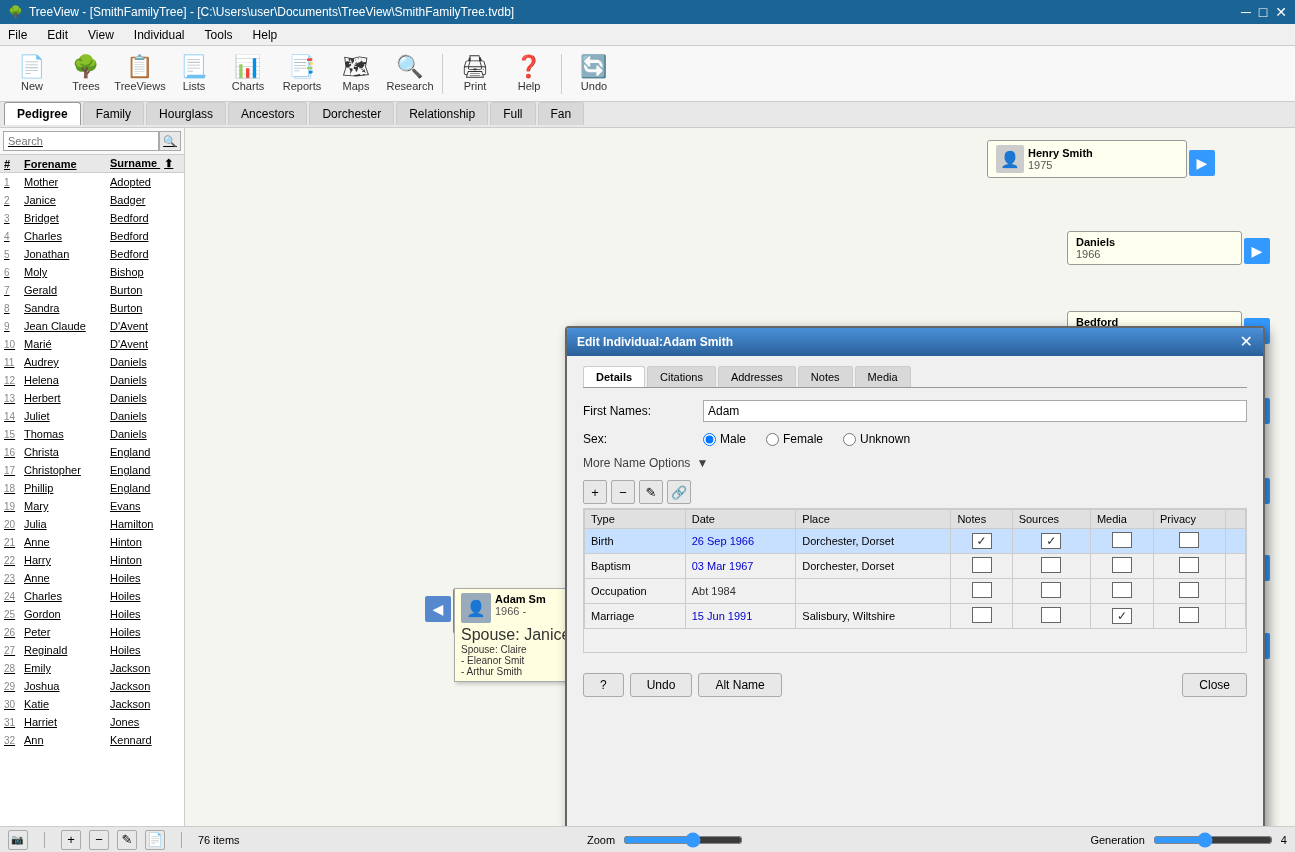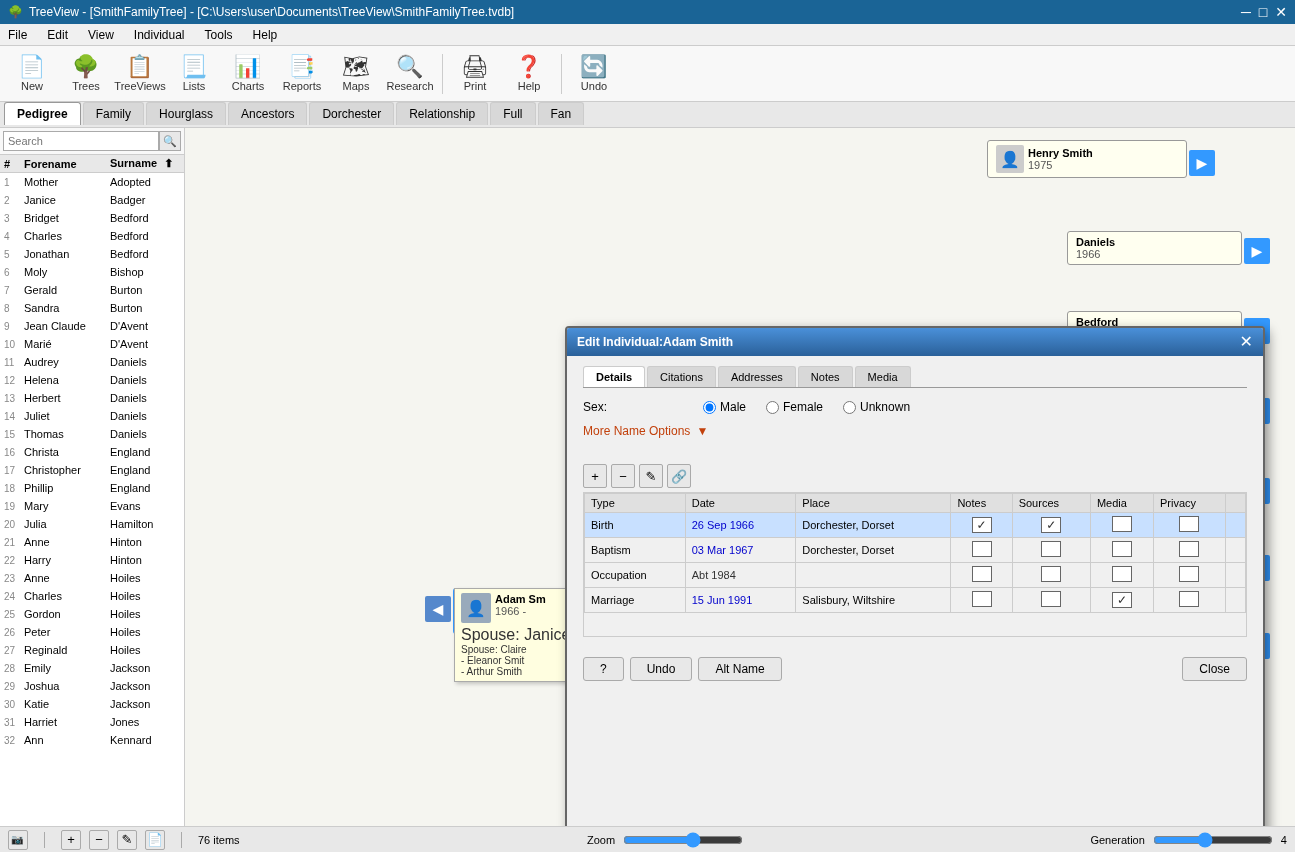--- a/index.html
+++ b/index.html
@@ -85,20 +85,21 @@
       height: calc(852px - 24px - 22px - 56px - 26px - 26px);
     }
 
     
     .left-panel {
       width: 185px;
       border-right: 1px solid #ccc;
       background: white;
       display: flex;
       flex-direction: column;
+      text-decoration: underline;
     }
     .search-bar {
       display: flex;
       align-items: center;
       padding: 3px;
       border-bottom: 1px solid #ccc;
       background: #f8f8f8;
     }
     .search-input {
       flex: 1;
@@ -284,22 +285,22 @@
       padding: 0 4px;
       font-size: 12px;
     }
     .radio-group { display: flex; gap: 20px; align-items: center; }
     .radio-label { display: flex; align-items: center; gap: 4px; font-size: 12px; cursor: pointer; }
 
     
     .more-options-row {
       display: flex;
       align-items: center;
-      margin-bottom: 26px;
-      color: #c2410c;
+      margin-bottom: 10px;
+      color: #404040;
       font-size: 12px;
       cursor: pointer;
     }
 
     
     .events-toolbar {
       display: flex;
       gap: 4px;
       margin-bottom: 4px;
       align-items: center;
@@ -725,20 +726,24 @@
       <div class="dialog-body">
 
         <div class="dialog-tabs">
           <div class="dialog-tab active">Details</div>
           <div class="dialog-tab">Citations</div>
           <div class="dialog-tab">Addresses</div>
           <div class="dialog-tab">Notes</div>
           <div class="dialog-tab">Media</div>
         </div>
 
+        <div class="form-row">
+          <label class="form-label">First Names:</label>
+          <input class="form-input" type="text" value="Adam" style="">
+        </div>
 
 
         <div class="form-row">
           <label class="form-label">Sex:</label>
           <div class="radio-group">
             <label class="radio-label">
               <input type="radio" name="sex" checked="" style=""> Male
             </label>
             <label class="radio-label">
               <input type="radio" name="sex" style=""> Female

